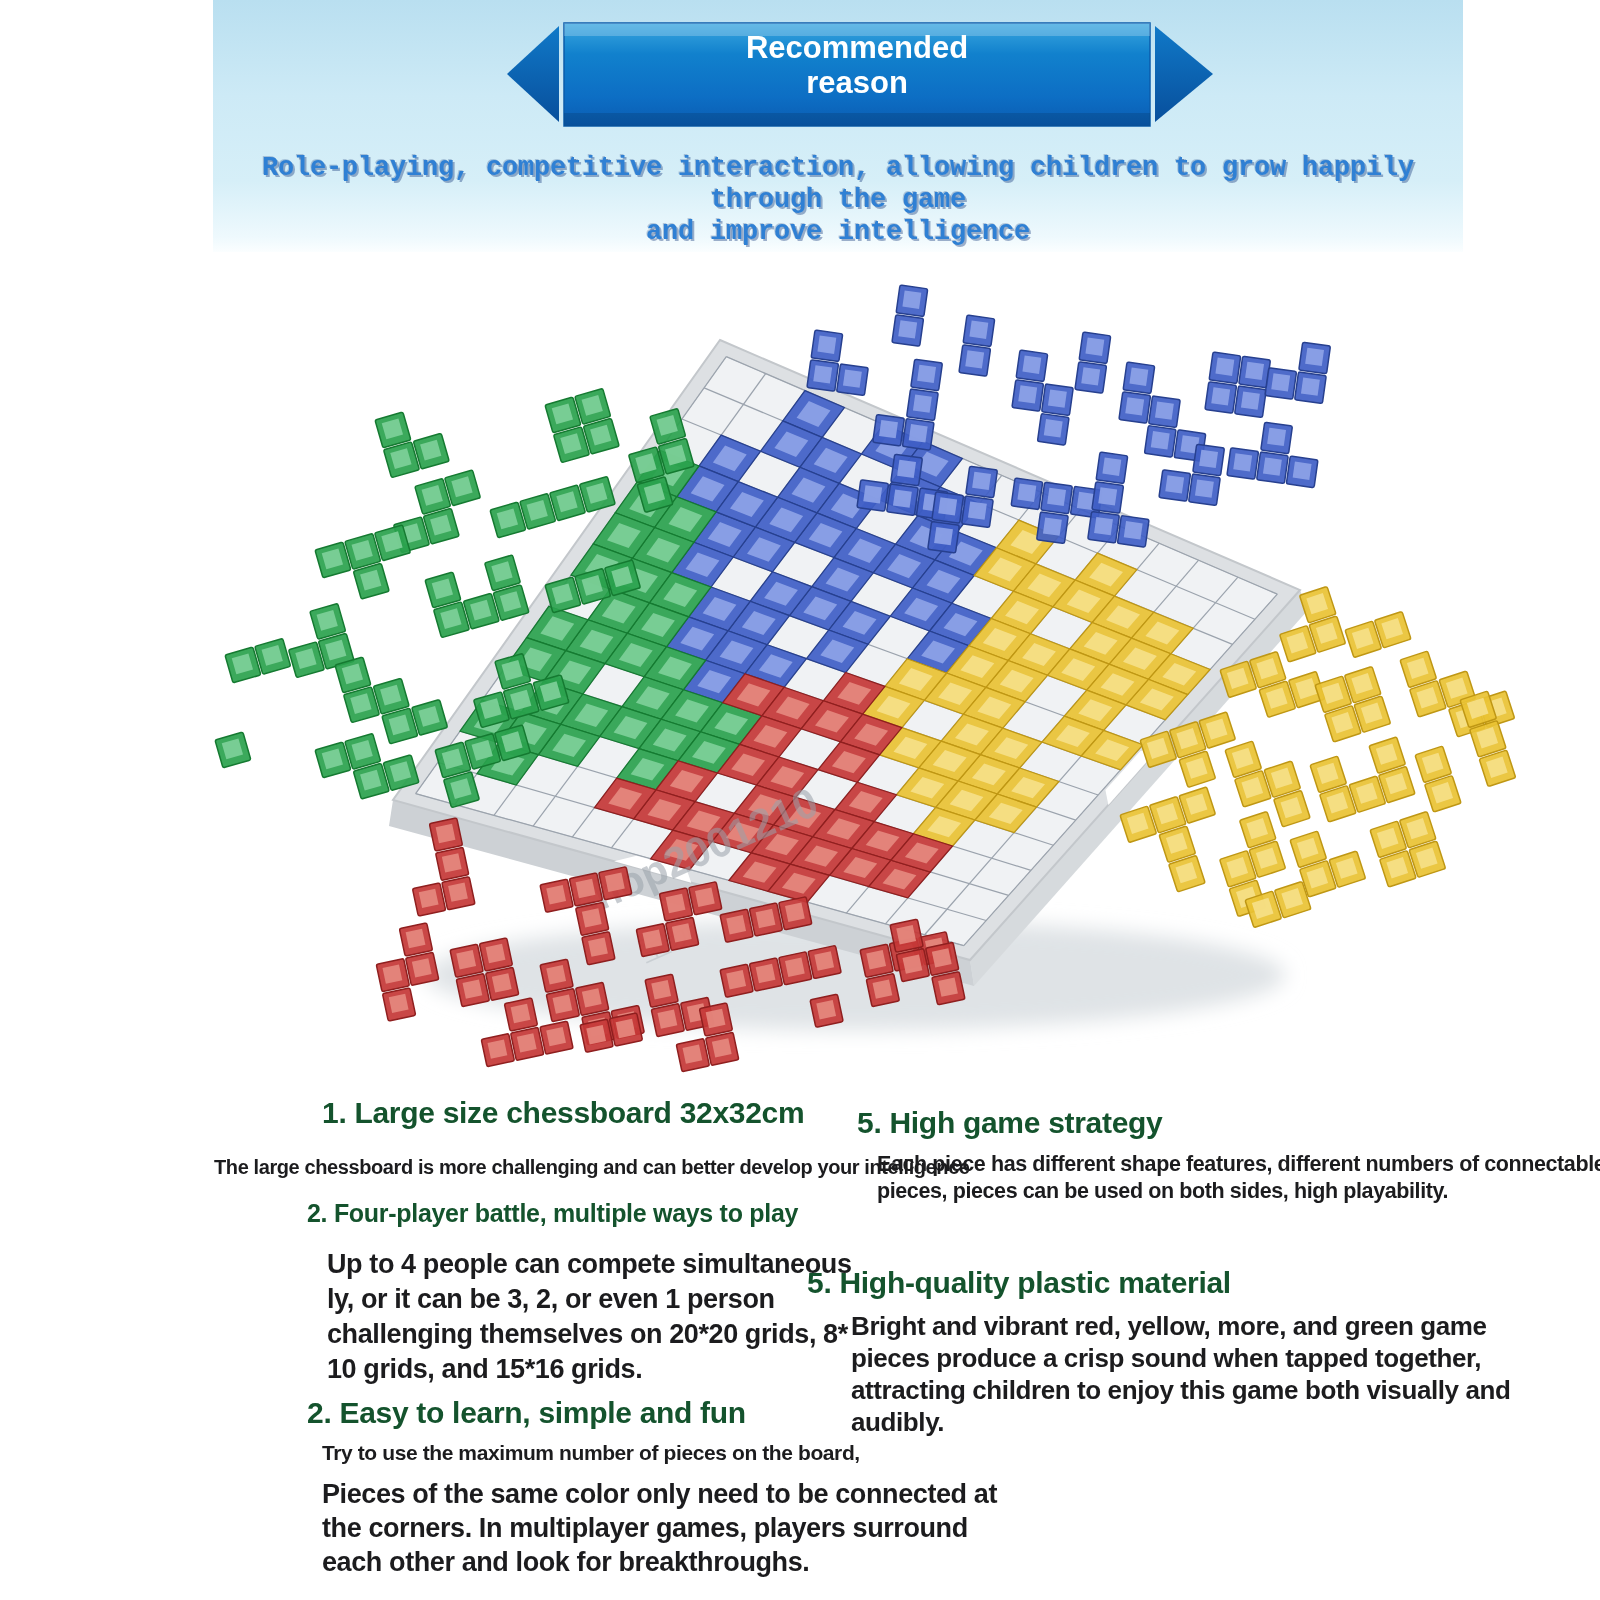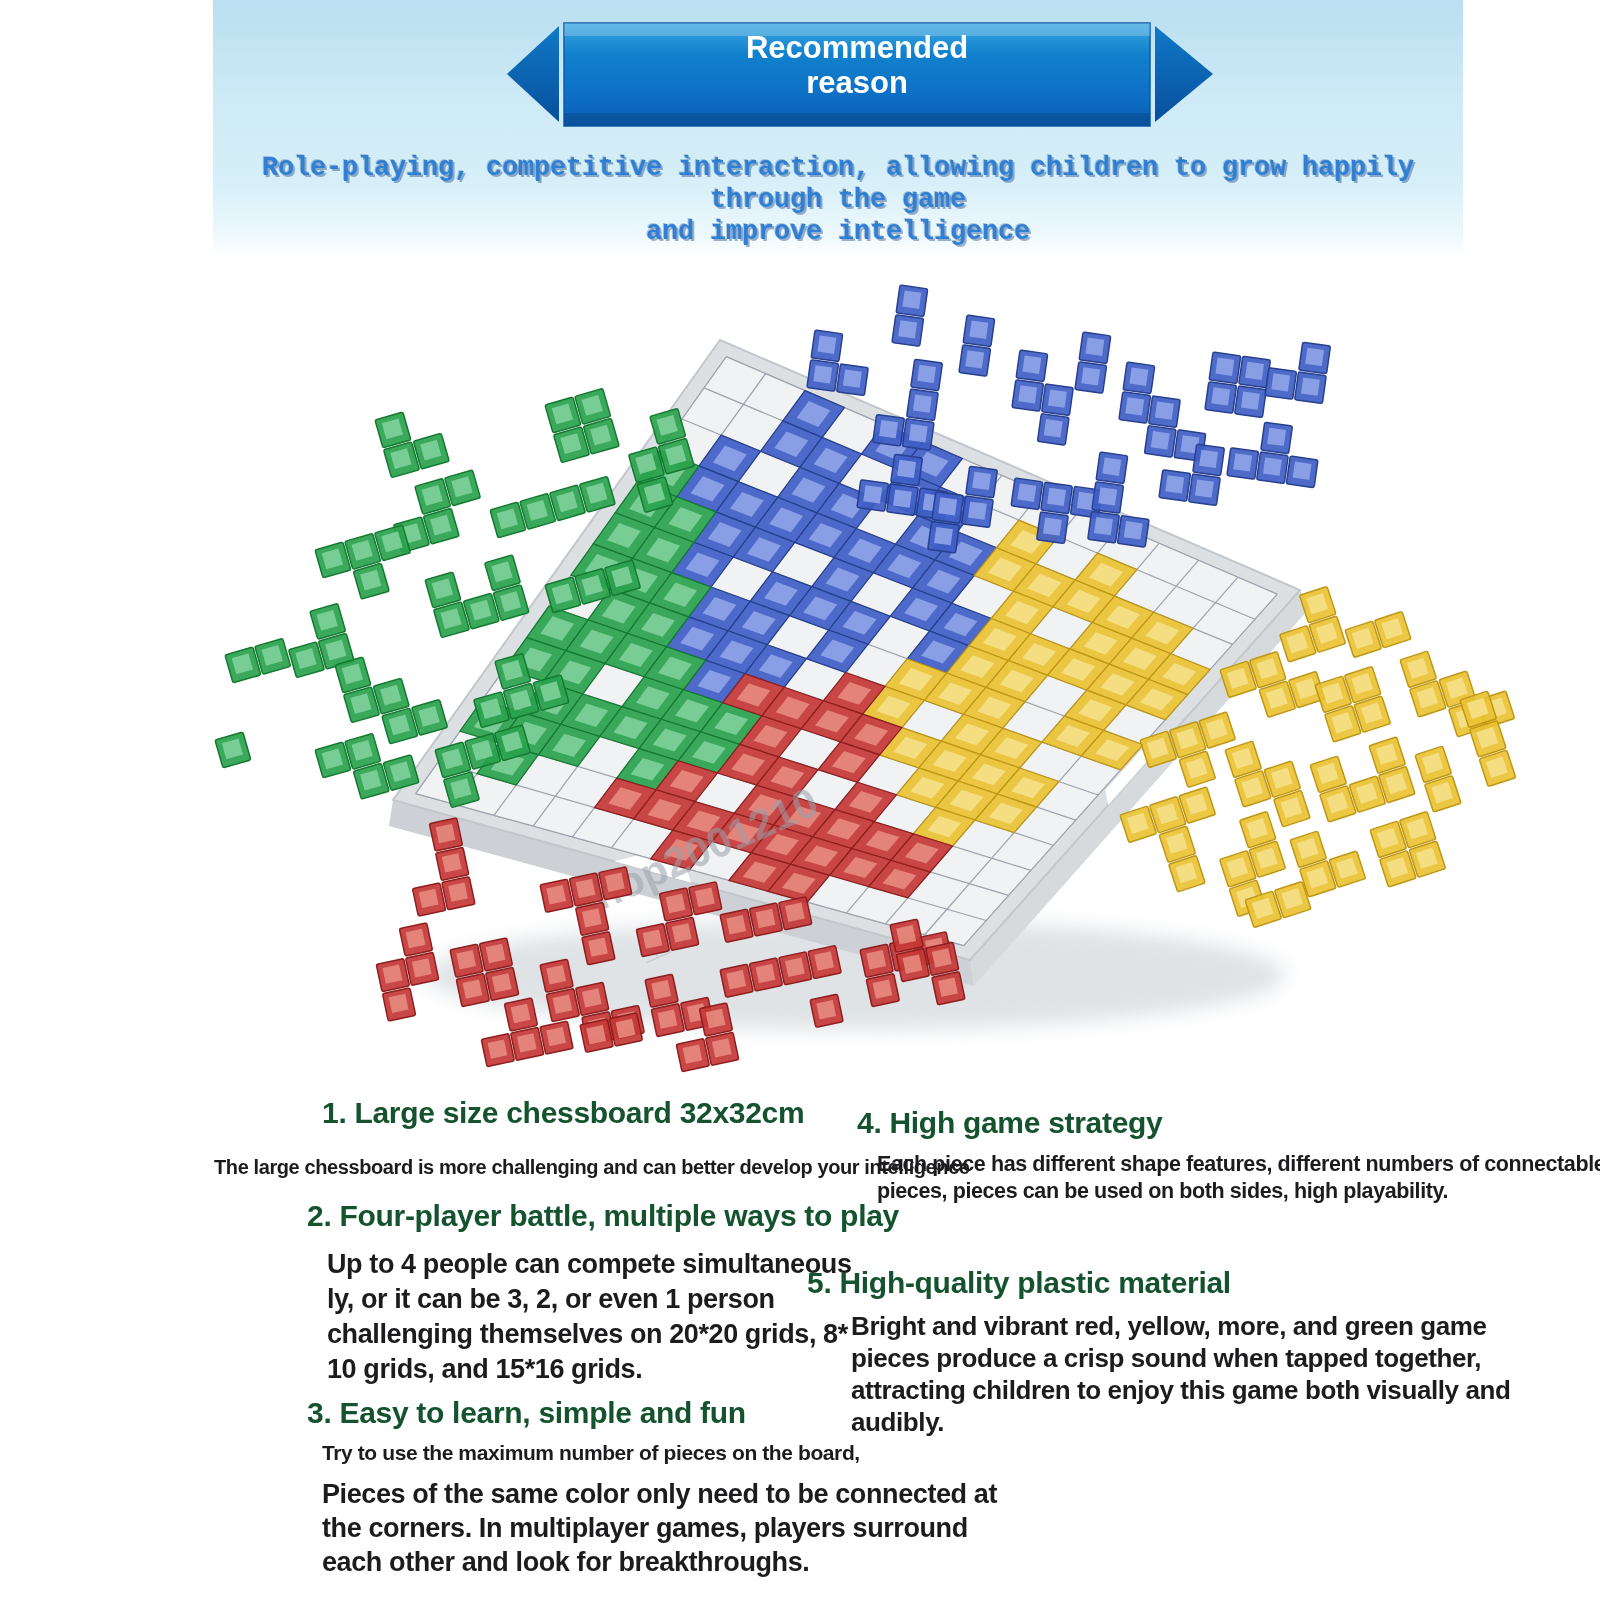--- a/index.html
+++ b/index.html
@@ -15,21 +15,21 @@
         color:#2f80d4;font-size:27px;font-weight:bold;line-height:32px;white-space:pre-line;
         text-shadow:2px 2px 0 rgba(25,60,125,0.40), -1px -1px 0 rgba(25,60,125,0.25);
         letter-spacing:-0.2px;font-family:Liberation Mono, monospace;}
   
   #scene{position:absolute;left:0;top:260px;}
   
   .fh{position:absolute;color:#14532d;font-weight:bold;font-size:30px;letter-spacing:-0.3px;white-space:nowrap;}
   .fb{position:absolute;color:#1c1c1e;font-weight:bold;white-space:pre-line;letter-spacing:-0.4px;}
   .f1h{left:287px;top:1096px;}
   .f1b{left:179px;top:1156px;font-size:20px;}
-  .f2h{left:272px;top:1199px;font-size:30px;}
+  .f2h{left:272px;top:1199px;font-size:25px;}
   .f2b{left:292px;top:1247px;font-size:27px;line-height:35px;}
   .f3h{left:272px;top:1396px;}
   .f3n{left:287px;top:1441px;font-size:21px;}
   .f3b{left:287px;top:1477px;font-size:27px;line-height:34px;}
   .f4h{left:822px;top:1106px;}
   .f4b{left:842px;top:1151px;font-size:21.5px;line-height:27px;}
   .f5h{left:772px;top:1266px;}
   .f5b{left:816px;top:1310px;font-size:26px;line-height:32px;}
 </style>
 </head>
@@ -1000,27 +1000,27 @@
 
   <div class="fh f1h">1. Large size chessboard 32x32cm</div>
   <div class="fb f1b">The large chessboard is more challenging and can better develop your intelligence</div>
 
   <div class="fh f2h">2. Four-player battle, multiple ways to play</div>
   <div class="fb f2b">Up to 4 people can compete simultaneous
 ly, or it can be 3, 2, or even 1 person
 challenging themselves on 20*20 grids, 8*
 10 grids, and 15*16 grids.</div>
 
-  <div class="fh f3h">3. Easy to learn, simple and fun</div>
+  <div class="fh f3h">2. Easy to learn, simple and fun</div>
   <div class="fb f3n">Try to use the maximum number of pieces on the board,</div>
   <div class="fb f3b">Pieces of the same color only need to be connected at
 the corners. In multiplayer games, players surround
 each other and look for breakthroughs.</div>
 
-  <div class="fh f4h">4. High game strategy</div>
+  <div class="fh f4h">5. High game strategy</div>
   <div class="fb f4b">Each piece has different shape features, different numbers of connectable
 pieces, pieces can be used on both sides, high playability.</div>
 
   <div class="fh f5h">5. High-quality plastic material</div>
   <div class="fb f5b">Bright and vibrant red, yellow, more, and green game
 pieces produce a crisp sound when tapped together,
 attracting children to enjoy this game both visually and
 audibly.</div>
 </div>
 

